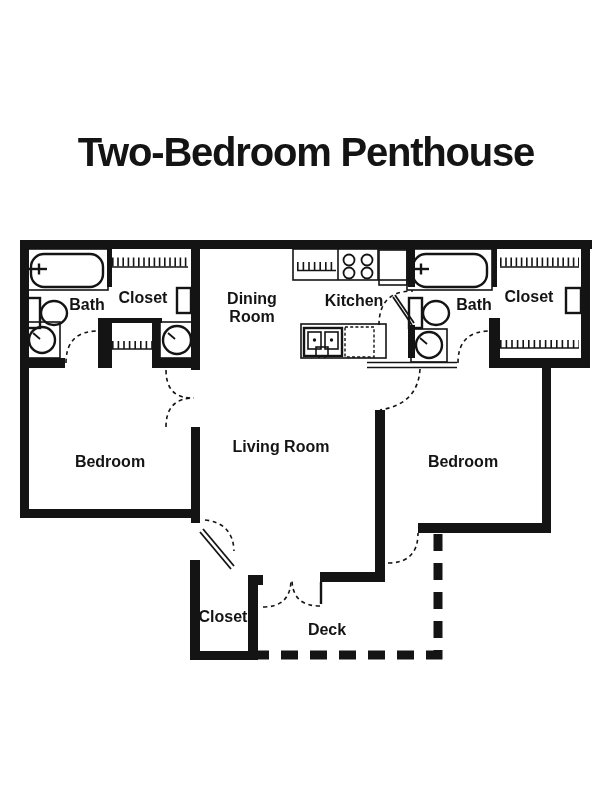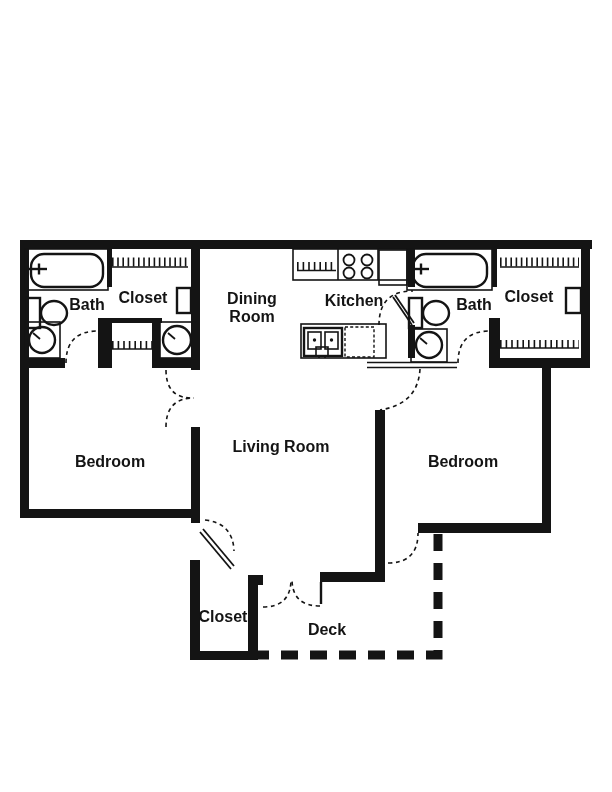--- a/index.html
+++ b/index.html
@@ -39,20 +39,21 @@
     font-weight: bold;
     fill: var(--ink);
     text-anchor: middle;
   }
 </style>
 </head>
 <body>
 
 <div class="page">
 
+  <div class="title">Two-Bedroom Penthouse</div>
 
   <svg class="plan" width="612" height="792" viewBox="0 0 612 792">
 
     <g>
 
       <rect class="wall" x="20" y="240" width="572" height="9"></rect>
       <rect class="wall" x="20" y="240" width="9" height="278"></rect>
       <rect class="wall" x="20" y="509" width="180" height="9"></rect>
       <rect class="wall" x="581" y="240" width="9" height="128"></rect>
 

